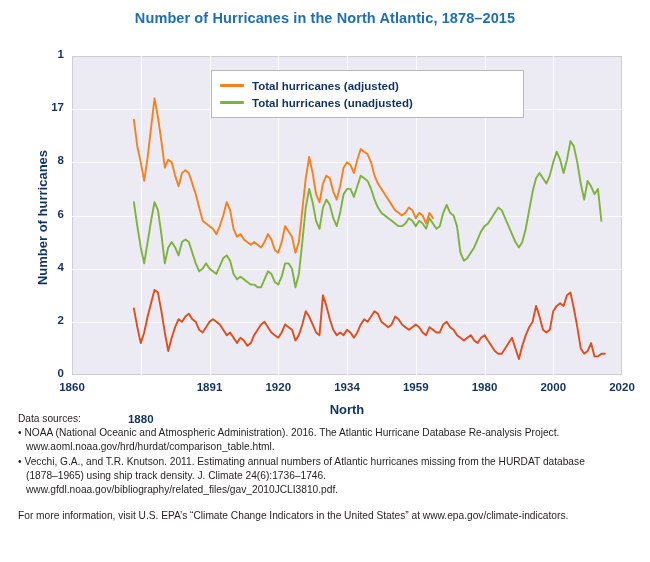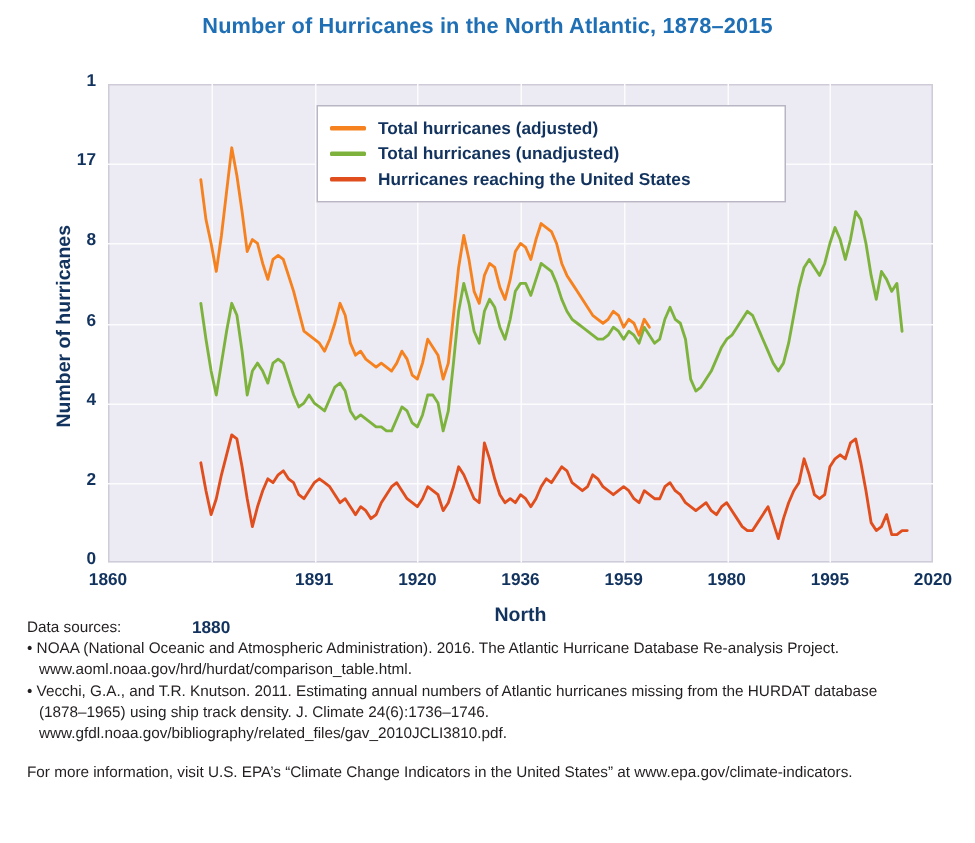--- a/index.html
+++ b/index.html
@@ -104,40 +104,36 @@
       <polyline points="61.88,63.80 65.31,90.38 68.75,106.33 72.19,124.94 75.63,101.02 79.06,71.78 82.50,42.53 85.94,61.14 89.38,85.07 92.81,111.65 96.25,103.68 99.69,106.33 103.13,119.63 106.56,130.26 110.00,116.97 113.44,114.31 116.88,116.97 120.31,127.60 123.75,138.23 127.19,151.53 130.63,164.82 134.06,167.47 137.50,170.13 140.94,172.79 144.38,178.11 147.81,170.13 151.25,159.50 154.69,146.21 158.13,154.18 161.56,172.79 165.00,180.77 168.44,178.11 171.88,183.43 175.31,186.08 178.75,188.74 182.19,186.08 185.63,188.74 189.06,191.40 192.50,186.08 195.94,178.11 199.38,183.43 202.81,194.06 206.25,196.72 209.69,186.08 213.13,170.13 216.56,175.45 220.00,180.77 223.44,196.72 226.88,186.08 230.31,154.18 233.75,122.28 237.19,101.02 240.63,116.97 244.06,138.23 247.50,146.21 250.94,127.60 254.38,119.63 257.81,122.28 261.25,135.57 264.69,143.55 268.13,130.26 271.56,111.65 275.00,106.33 278.44,108.99 281.88,116.97 285.31,103.68 288.75,93.04 292.19,95.70 295.63,98.36 299.06,106.33 302.50,119.63 305.94,127.60 309.38,132.92 312.81,138.23 316.25,143.55 319.69,148.87 323.13,154.18 326.56,156.84 330.00,159.50 333.44,156.84 336.88,151.53 340.31,154.18 343.75,162.16 347.19,156.84 350.63,159.50 354.06,167.47 357.50,156.84 360.94,162.16" stroke="#F5821F"></polyline>
       <polyline points="61.88,252.54 65.31,271.15 68.75,287.10 72.19,276.47 75.63,260.52 79.06,247.22 82.50,233.93 85.94,236.59 89.38,255.20 92.81,276.47 96.25,295.07 99.69,281.78 103.13,271.15 106.56,263.18 110.00,265.83 113.44,260.52 116.88,257.86 120.31,263.18 123.75,265.83 127.19,273.81 130.63,276.47 134.06,271.15 137.50,265.83 140.94,263.18 144.38,265.83 147.81,268.49 151.25,273.81 154.69,279.13 158.13,276.47 161.56,281.78 165.00,287.10 168.44,281.78 171.88,284.44 175.31,289.76 178.75,287.10 182.19,279.13 185.63,273.81 189.06,268.49 192.50,265.83 195.94,271.15 199.38,276.47 202.81,279.13 206.25,281.78 209.69,276.47 213.13,268.49 216.56,271.15 220.00,273.81 223.44,284.44 226.88,279.13 230.31,268.49 233.75,255.20 237.19,260.52 240.63,268.49 244.06,276.47 247.50,279.13 250.94,239.25 254.38,249.88 257.81,263.18 261.25,273.81 264.69,279.13 268.13,276.47 271.56,279.13 275.00,273.81 278.44,276.47 281.88,281.78 285.31,276.47 288.75,268.49 292.19,263.18 295.63,265.83 299.06,260.52 302.50,255.20 305.94,257.86 309.38,265.83 312.81,268.49 316.25,271.15 319.69,268.49 323.13,260.52 326.56,263.18 330.00,268.49 333.44,271.15 336.88,273.81 340.31,271.15 343.75,268.49 347.19,271.15 350.63,276.47 354.06,279.13 357.50,271.15 360.94,273.81 364.38,276.47 367.81,276.47 371.25,268.49 374.69,265.83 378.13,271.15 381.56,273.81 385.00,279.13 388.44,281.78 391.88,284.44 395.31,281.78 398.75,279.13 402.19,284.44 405.63,287.10 409.06,281.78 412.50,279.13 415.94,284.44 419.38,289.76 422.81,295.07 426.25,297.73 429.69,297.73 433.13,292.42 436.56,287.10 440.00,281.78 443.44,292.42 446.88,303.05 450.31,289.76 453.75,279.13 457.19,271.15 460.63,265.83 464.06,249.88 467.50,260.52 470.94,273.81 474.38,276.47 477.81,273.81 481.25,255.20 484.69,249.88 488.13,247.22 491.56,249.88 495.00,239.25 498.44,236.59 501.88,252.54 505.31,271.15 508.75,292.42 512.19,297.73 515.63,295.07 519.06,287.10 522.50,300.39 525.94,300.39 529.38,297.73 532.81,297.73" stroke="#E04E1E"></polyline>
     </svg>
 </div>
 
 <div class="xtick-row" id="xtick-row">
     <div class="xtick" style="left: 0px;">1860</div>
     <div class="xtick" style="left: 68.75px; margin-top: 32px;">1880</div>
     <div class="xtick" style="left: 137.5px;">1891</div>
     <div class="xtick" style="left: 206.25px;">1920</div>
-    <div class="xtick" style="left: 275px;">1936</div>
+    <div class="xtick" style="left: 275px;">1934</div>
     <div class="xtick" style="left: 343.75px;">1959</div>
     <div class="xtick" style="left: 412.5px;">1980</div>
-    <div class="xtick" style="left: 481.25px;">1995</div>
+    <div class="xtick" style="left: 481.25px;">2000</div>
     <div class="xtick" style="left: 550px;">2020</div>
   </div>
 <div class="x-axis-label">North</div>
 
 <div class="legend">
   <div class="legend-item">
     <span class="legend-swatch" id="sw0" style="background: rgb(245, 130, 31);"></span>
     <span class="legend-label">Total hurricanes (adjusted)</span>
   </div>
   <div class="legend-item">
     <span class="legend-swatch" id="sw1" style="background: rgb(125, 179, 61);"></span>
     <span class="legend-label">Total hurricanes (unadjusted)</span>
-  </div>
-  <div class="legend-item">
-    <span class="legend-swatch" id="sw2" style="background: rgb(224, 78, 30);"></span>
-    <span class="legend-label">Hurricanes reaching the United States</span>
   </div>
 </div>
 
 <div class="footnotes">
   <div class="fn-line">Data sources:</div>
   <div class="fn-line">• NOAA (National Oceanic and Atmospheric Administration). 2016. The Atlantic Hurricane Database Re-analysis Project.</div>
   <div class="fn-line fn-indent">www.aoml.noaa.gov/hrd/hurdat/comparison_table.html.</div>
   <div class="fn-line">• Vecchi, G.A., and T.R. Knutson. 2011. Estimating annual numbers of Atlantic hurricanes missing from the HURDAT database</div>
   <div class="fn-line fn-indent">(1878–1965) using ship track density. J. Climate 24(6):1736–1746.</div>
   <div class="fn-line fn-indent">www.gfdl.noaa.gov/bibliography/related_files/gav_2010JCLI3810.pdf.</div>

